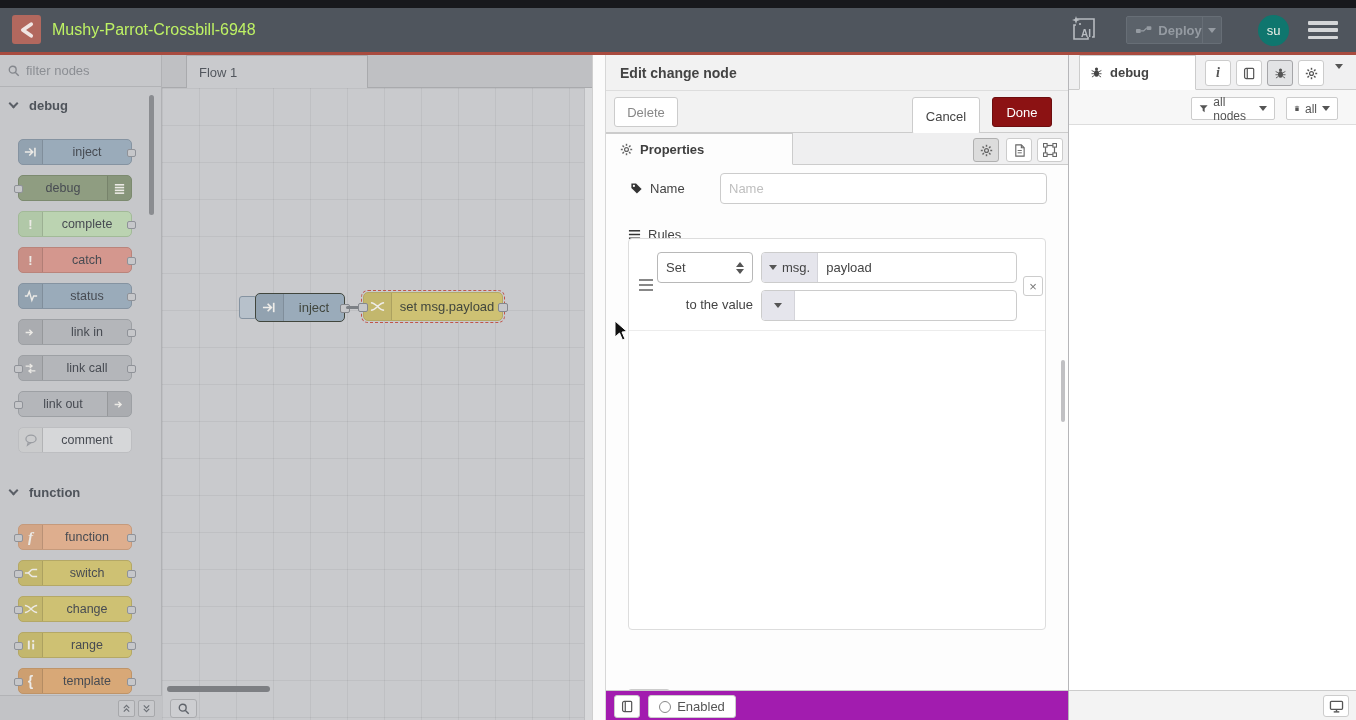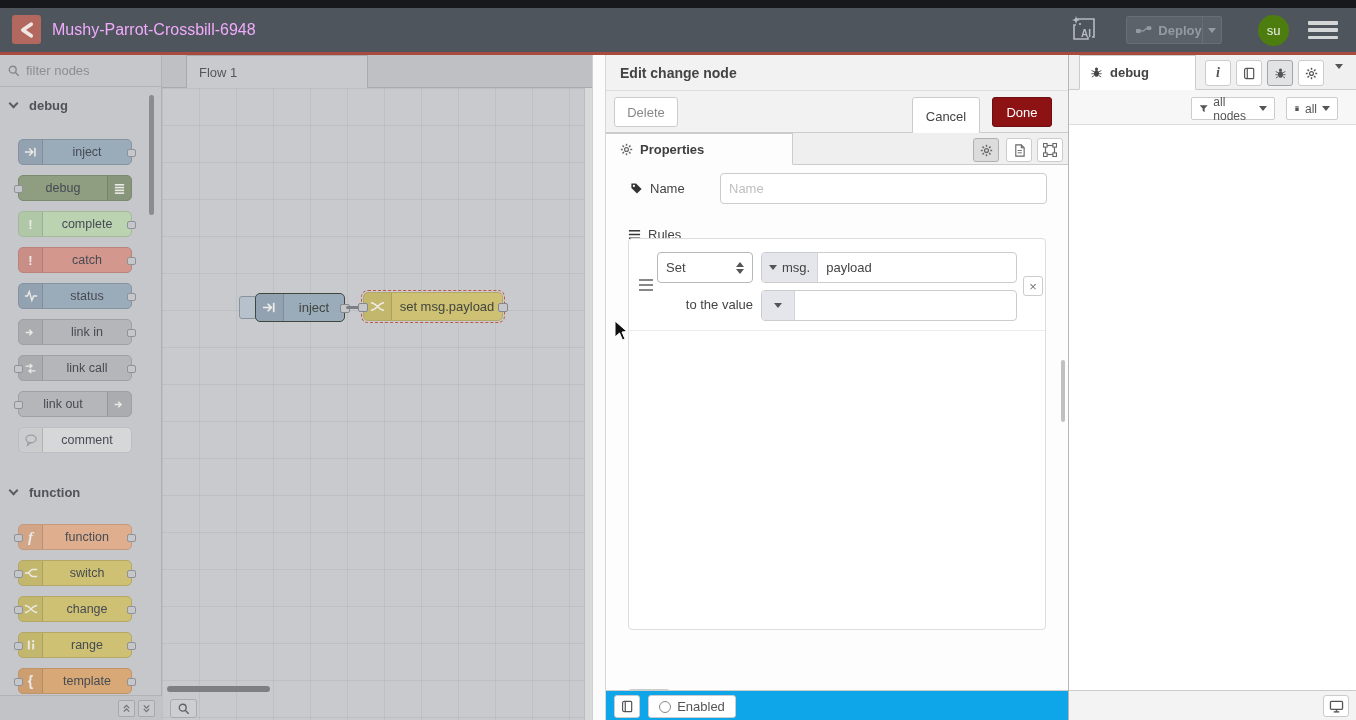--- a/index.html
+++ b/index.html
@@ -6,25 +6,25 @@
   html,body { width:1356px; height:720px; }
   body { font-family: "Liberation Sans", sans-serif; }
   .app { position:relative; width:1356px; height:720px; overflow:hidden; background:#c9cacd; }
   .abs { position:absolute; }
 
   
   .top-strip { left:0; top:0; width:1356px; height:8px; background:#17181c; }
   .header { left:0; top:8px; width:1356px; height:44px; background:#4f555d; }
   .red-line { left:0; top:52px; width:1356px; height:3px; background:#a84b3f; }
   .logo { left:12px; top:7px; width:29px; height:29px; background:#b2685e; border-radius:3px; display:flex; align-items:center; justify-content:center; }
-  .app-title { left:52px; top:0; height:44px; line-height:44px; color:#f0abfc; font-size:16px; font-weight:500; }
+  .app-title { left:52px; top:0; height:44px; line-height:44px; color:#bef264; font-size:16px; font-weight:500; }
   .ai-btn { left:1068px; top:7px; width:30px; height:30px; color:#b7bbc0; }
   .deploy-btn { left:1126px; top:8px; width:96px; height:28px; background:#5b626a; border:1px solid #676e76; border-radius:2px; display:flex; align-items:center; color:#959ba2; font-size:13px; font-weight:bold; }
   .deploy-caret { width:20px; height:26px; border-left:1px solid #676e76; display:flex; align-items:center; justify-content:center; margin-left:auto; }
-  .avatar { left:1258px; top:7px; width:31px; height:31px; border-radius:50%; background:#4d7c0f; color:#eef0e8; font-size:13px; display:flex; align-items:center; justify-content:center; }
+  .avatar { left:1258px; top:7px; width:31px; height:31px; border-radius:50%; background:#0f766e; color:#eef0e8; font-size:13px; display:flex; align-items:center; justify-content:center; }
   .hamburger { left:1308px; top:13px; width:30px; height:18px; display:flex; flex-direction:column; justify-content:space-between; }
   .hamburger div { height:3.5px; background:#d4d6d8; border-radius:1px; }
 
   
   .palette { left:0; top:55px; width:162px; height:665px; background:#c6c7ca; border-right:1px solid #b0b1b4; }
   .pal-search { position:absolute; left:0; top:0; width:162px; height:32px; border-bottom:1px solid #b2b3b6; display:flex; align-items:center; padding:0 8px; color:#84878d; }
   .pal-search input { border:none; background:transparent; outline:none; font-size:13px; color:#5a5e64; width:120px; margin-left:6px; font-family:"Liberation Sans",sans-serif; }
   .pal-search input::placeholder { color:#8b8e93; }
   .cat-header { position:absolute; left:10px; width:140px; height:20px; display:flex; align-items:center; color:#4f545b; font-weight:bold; font-size:13px; }
   .chev { width:7px; height:7px; border-right:2px solid #5a5f66; border-bottom:2px solid #5a5f66; transform:rotate(45deg); margin-right:12px; margin-top:-3px; }
@@ -94,21 +94,21 @@
   .tri-up { width:0; height:0; border-left:4px solid transparent; border-right:4px solid transparent; border-bottom:5px solid #555; }
   .tri-dn { width:0; height:0; border-left:4px solid transparent; border-right:4px solid transparent; border-top:5px solid #555; }
   .typed-input { position:absolute; left:132px; width:256px; height:31px; border:1px solid #ccc; border-radius:4px; background:#fff; display:flex; align-items:center; overflow:hidden; }
   .ti-btn { height:100%; display:flex; align-items:center; padding:0 7px; gap:5px; background:#e5e5ec; border-right:1px solid #d4d4da; font-size:13px; color:#444; }
   .ti-caret { width:0; height:0; border-left:4px solid transparent; border-right:4px solid transparent; border-top:5px solid #555; }
   .ti-value { border:none; outline:none; flex:1; font-size:13px; color:#444; padding:0 8px; font-family:"Liberation Sans",sans-serif; background:transparent; }
   .rule-x { position:absolute; left:394px; top:37px; width:20px; height:20px; border:1px solid #ccc; border-radius:3px; background:#fff; color:#777; font-size:13px; display:flex; align-items:center; justify-content:center; }
   .to-label { position:absolute; left:28px; top:58px; width:96px; text-align:right; font-size:13px; color:#444; }
   .add-btn { position:absolute; left:22px; top:524px; width:42px; height:18px; border:1px solid #ccc; border-radius:3px; background:#fff; font-size:12px; color:#555; display:flex; align-items:center; justify-content:center; gap:3px; }
   .add-plus { font-weight:bold; color:#444; }
-  .tray-footer { position:absolute; left:0; top:635px; width:462px; height:30px; background:#0ea5e9; border-top:1px solid #ccc; }
+  .tray-footer { position:absolute; left:0; top:635px; width:462px; height:30px; background:#a21caf; border-top:1px solid #ccc; }
   .book-btn { position:absolute; left:8px; top:4px; width:26px; height:23px; }
   .enabled-btn { position:absolute; left:42px; top:4px; width:88px; height:23px; gap:6px; font-size:13px; }
   .en-circle { width:12px; height:12px; border:1.5px solid #888; border-radius:50%; }
   .tray-vscroll { position:absolute; left:455px; top:305px; width:4px; height:62px; background:#c0c0c3; border-radius:2px; }
 
   
   .sidebar { left:1068px; top:55px; width:288px; height:665px; background:#fff; border-left:1px solid #b6b6b9; }
   .sb-tabrow { position:absolute; left:0; top:0; width:288px; height:35px; background:#f0f0f1; border-bottom:1px solid #ccc; }
   .sb-tab { position:absolute; left:10px; top:0; width:117px; height:35px; background:#fff; border:1px solid #ccc; border-bottom:1px solid #fff; z-index:2; display:flex; align-items:center; gap:7px; padding-left:10px; font-size:13px; font-weight:bold; color:#444; }
   .sb-mini { position:absolute; top:5px; width:26px; height:26px; border:1px solid #ccc; border-radius:3px; background:#fff; color:#555; display:flex; align-items:center; justify-content:center; }

